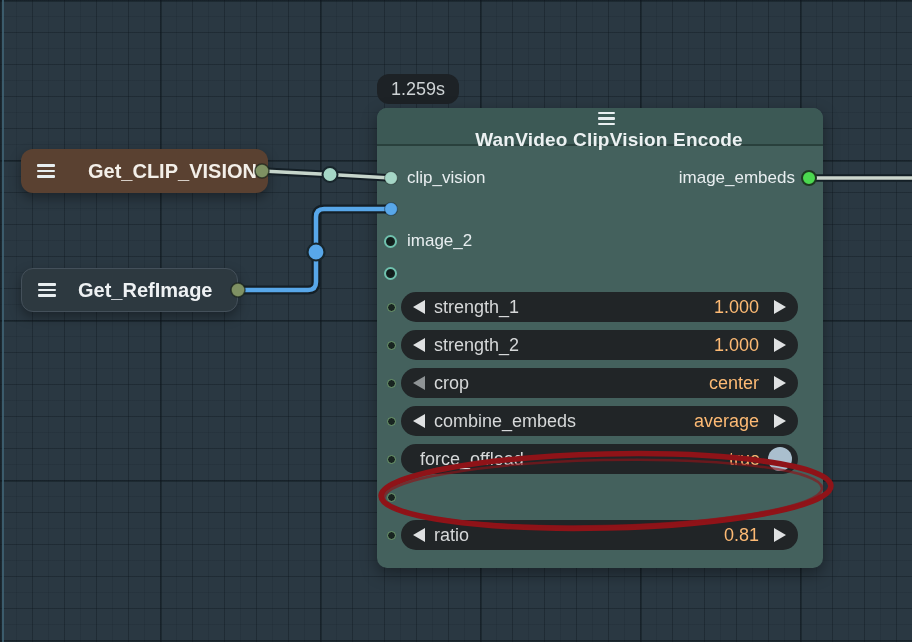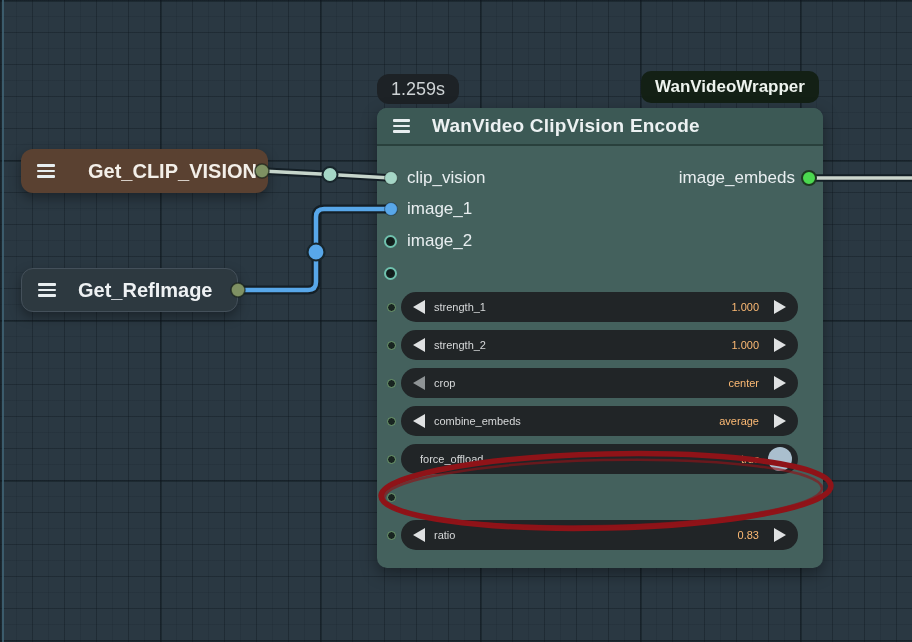--- a/index.html
+++ b/index.html
@@ -31,41 +31,41 @@
     color:#eef3ee;font-size:17px;font-weight:600;}
 
   
   .node{
     position:absolute;z-index:2;left:377px;top:108px;width:446px;height:460px;
     background:#44615d;border-radius:10px;box-shadow:0 6px 16px rgba(0,0,0,.38);
   }
   .node-header{
     position:absolute;left:0;top:0;width:100%;height:38px;background:#3c5955;
     border-radius:10px 10px 0 0;border-bottom:2px solid rgba(18,34,31,.45);
-    display:flex;align-items:center;color:#ecf1f2;font-size:19px;font-weight:600;
+    display:flex;align-items:center;color:#ecf1f2;font-size:19px;font-weight:600;flex-direction:column;
   }
   .hamburger{display:flex;flex-direction:column;gap:3px;margin:0 0 0 12px;padding:4px;cursor:pointer;}
   .hamburger .bar{width:17px;height:2.4px;background:#e8eef0;border-radius:1px;}
   .node-title{margin-left:18px;letter-spacing:.2px;}
 
   .io-row{position:absolute;left:0;width:100%;height:28px;display:flex;align-items:center;}
   .io-label{color:#e8eef0;font-size:17px;margin-left:30px;}
   .io-out-label{position:absolute;right:28px;color:#e8eef0;font-size:17px;}
 
   .ring{position:absolute;width:13px;height:13px;border-radius:50%;
     border:2px solid #6fc1ad;background:#15211f;left:7px;}
   .ring::after{content:"";position:absolute;left:50%;top:50%;width:4px;height:4px;margin:-3.4px 0 0 -3.4px;
     border:1.4px solid #0e1a18;border-radius:50%;}
 
   .wdot{position:absolute;width:9px;height:9px;border-radius:50%;
     border:1.6px solid #6f9b6f;background:#182420;left:10px;}
 
   .pill{
     position:absolute;left:24px;width:397px;height:30px;background:#212527;border-radius:15px;
-    display:flex;align-items:center;padding:0 12px;color:#d6d8d9;font-size:11px;cursor:pointer;
+    display:flex;align-items:center;padding:0 12px;color:#d6d8d9;font-size:18px;cursor:pointer;
   }
   .wlabel{margin-left:9px;}
   .pill.no-arrows .wlabel{margin-left:7px;}
   .wvalue{margin-left:auto;margin-right:15px;color:#fdba74;}
   .arr{width:0;height:0;display:inline-block;}
   .arr.left{border-top:7.5px solid transparent;border-bottom:7.5px solid transparent;border-right:12px solid #dfe1e2;}
   .arr.right{border-top:7.5px solid transparent;border-bottom:7.5px solid transparent;border-left:12px solid #dfe1e2;}
   .arr.dim{border-right-color:#8f9496;}
   .toggle{width:24px;height:24px;border-radius:50%;background:#aabfce;margin-right:-6px;flex:0 0 auto;cursor:pointer;}
 
@@ -99,21 +99,20 @@
     <circle cx="262" cy="171" r="7" fill="#7f9163" stroke="rgba(18,28,22,.65)" stroke-width="1.6"></circle>
     <circle cx="238" cy="290" r="7" fill="#7f9163" stroke="rgba(18,28,22,.65)" stroke-width="1.6"></circle>
     <circle cx="330" cy="174.5" r="7.5" fill="#a5d6c6" stroke="#18262c" stroke-width="2"></circle>
     <circle cx="316" cy="252" r="8.5" fill="#58a7e9" stroke="#18262c" stroke-width="2.2"></circle>
     <circle cx="391" cy="178" r="6.5" fill="#a5d6c6" stroke="rgba(0,0,0,.35)" stroke-width="1.2"></circle>
     <circle cx="391" cy="209" r="6.5" fill="#58a7e9" stroke="rgba(0,0,0,.35)" stroke-width="1.2"></circle>
     <circle cx="809" cy="178" r="7" fill="#4bd94f" stroke="#1d3a20" stroke-width="2"></circle>
   </svg>
 
   <div class="badge badge-time">1.259s</div>
-  <div class="badge badge-pack">WanVideoWrapper</div>
 
   <div class="getter getter-clip">
     <span class="hamburger">
       <span class="bar"></span>
         <span class="bar"></span>
         <span class="bar"></span>
     </span>
     <span class="getter-title">Get_CLIP_VISION</span>
   </div>
   <div class="getter getter-ref">
@@ -131,23 +130,20 @@
         <span class="bar"></span>
           <span class="bar"></span>
           <span class="bar"></span>
       </span>
       <span class="node-title">WanVideo ClipVision Encode</span>
     </div>
 
     <div class="io-row" style="top:56px">
       <span class="io-label">clip_vision</span>
       <span class="io-out-label">image_embeds</span>
-    </div>
-    <div class="io-row" style="top:87px">
-      <span class="io-label">image_1</span>
     </div>
     <div class="io-row" style="top:119px">
       <span class="io-label">image_2</span>
     </div>
     <span class="ring" style="top:126.5px"></span>
     <span class="ring" style="top:158.5px"></span>
 
     <span class="wdot" style="top:194.5px"></span>
     <span class="wdot" style="top:232.5px"></span>
     <span class="wdot" style="top:270.5px"></span>
@@ -181,21 +177,21 @@
       <span class="arr right"></span>
     </div>
     <div class="pill no-arrows" style="top:336px">
       <span class="wlabel">force_offload</span>
       <span class="wvalue" style="margin-right:8px">true</span>
       <span class="toggle"></span>
     </div>
     <div class="pill" style="top:412px">
       <span class="arr left"></span>
       <span class="wlabel">ratio</span>
-      <span class="wvalue">0.83</span>
+      <span class="wvalue">0.81</span>
       <span class="arr right"></span>
     </div>
   </div>
 
   <svg class="annotation" width="912" height="642">
     <g transform="rotate(-1.3 606 491)">
       <ellipse cx="606" cy="491" rx="225" ry="37" fill="none" stroke="#8f1318" stroke-width="5.5"></ellipse>
       <ellipse cx="603" cy="493" rx="219" ry="33" fill="none" stroke="#8f1318" stroke-width="2.5" opacity="0.65"></ellipse>
     </g>
   </svg>

